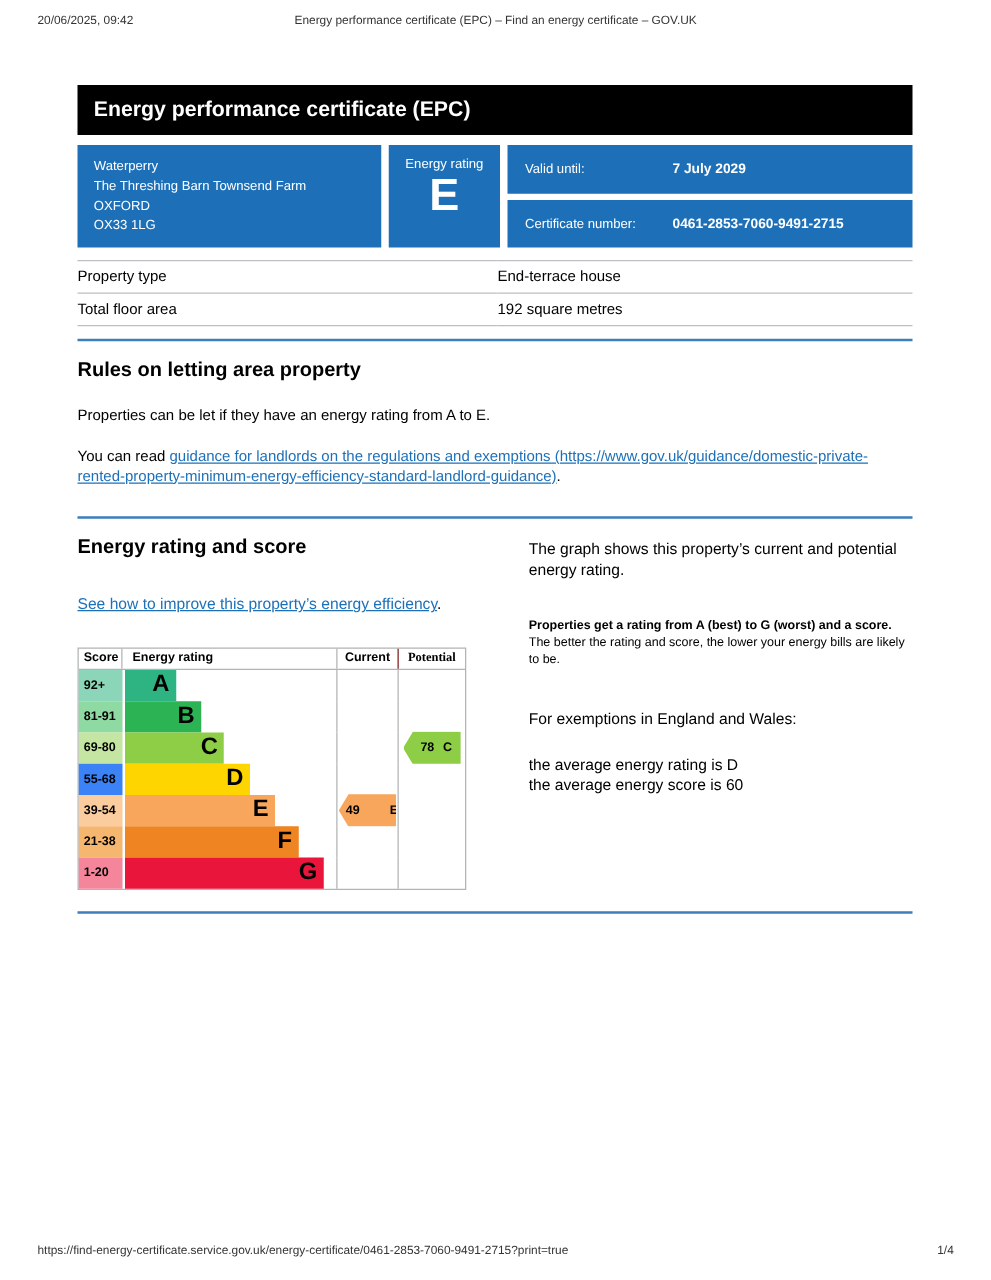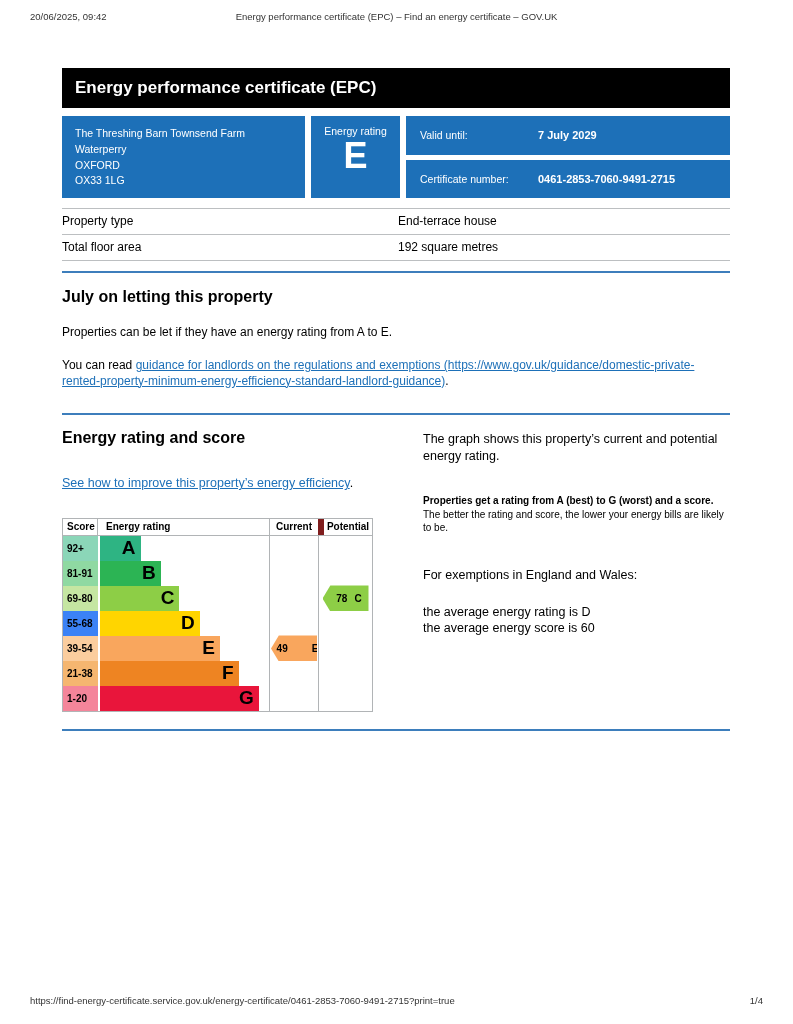--- a/index.html
+++ b/index.html
@@ -63,21 +63,21 @@
   .bold { font-weight:bold; }
 
   
   .epc { margin-top:26px; width:311px; border:1px solid #b1b4b6; font-size:10px; }
   .epc-header { display:flex; height:17px; align-items:center; font-weight:bold;
                 border-bottom:1px solid #b1b4b6; }
   .hc { height:100%; display:flex; align-items:center; }
   .h-score { width:35px; padding-left:4px; border-right:1px solid #b1b4b6; }
   .h-rating { width:171px; padding-left:8px; }
   .h-cur { width:49px; justify-content:center; border-left:1px solid #b1b4b6; }
-  .h-pot { width:54px; justify-content:center; border-left:6px solid #7f1d1d; }
+  .h-pot { width:54px; justify-content:center; border-left:1px solid #7f1d1d;font-family:Liberation Serif, serif; }
 
   .epc-row { display:flex; height:25px; }
   .c-score { width:35px; flex:0 0 35px; display:flex; align-items:center; padding-left:4px;
              font-weight:bold; }
   .c-bars { width:171px; flex:0 0 171px; padding-left:2px; }
   .c-bars .bar { height:100%; display:flex; align-items:center; justify-content:flex-end;
                  padding-right:5px; font-weight:bold; font-size:19px; color:#000; }
   .c-cur { width:49px; flex:0 0 49px; border-left:1px solid #b1b4b6; display:flex;
            align-items:center; justify-content:center; }
   .c-pot { width:54px; flex:0 0 54px; border-left:1px solid #b1b4b6; display:flex;
@@ -97,22 +97,22 @@
   </div>
 
   <div class="content">
 
     <div class="banner">
       <span>Energy performance certificate (EPC)</span>
     </div>
 
     <div class="summary-row">
       <div class="box-blue addr-box">
+        <div>Waterperry</div>
         <div>The Threshing Barn Townsend Farm</div>
-        <div>Waterperry</div>
         <div>OXFORD</div>
         <div>OX33 1LG</div>
       </div>
       <div class="box-blue rating-box">
         <div class="rb-label">Energy rating</div>
         <div class="rb-value">E</div>
       </div>
       <div class="right-boxes">
         <div class="box-blue info-box">
           <span class="lbl">Valid until:</span>
@@ -133,21 +133,21 @@
       </tr>
       <tr>
         <td class="pt-label">Total floor area</td>
         <td>192 square metres</td>
       </tr>
     </tbody>
       </table>
 
     <hr class="blue-rule rule-1">
 
-    <h2 class="rules-heading">July on letting this property</h2>
+    <h2 class="rules-heading">Rules on letting area property</h2>
     <p class="rules-p1">Properties can be let if they have an energy rating from A to E.</p>
     <p class="rules-p2"><span>You can read </span><a class="link">guidance for landlords on the regulations and exemptions (https://www.gov.uk/guidance/domestic-private-rented-property-minimum-energy-efficiency-standard-landlord-guidance)</a><span>.</span></p>
 
     <hr class="blue-rule rule-2">
 
     <div class="two-col">
       <div class="col-left">
         <h2>Energy rating and score</h2>
         <p class="left-link"><a class="link">See how to improve this property’s energy efficiency</a><span>.</span></p>
 

